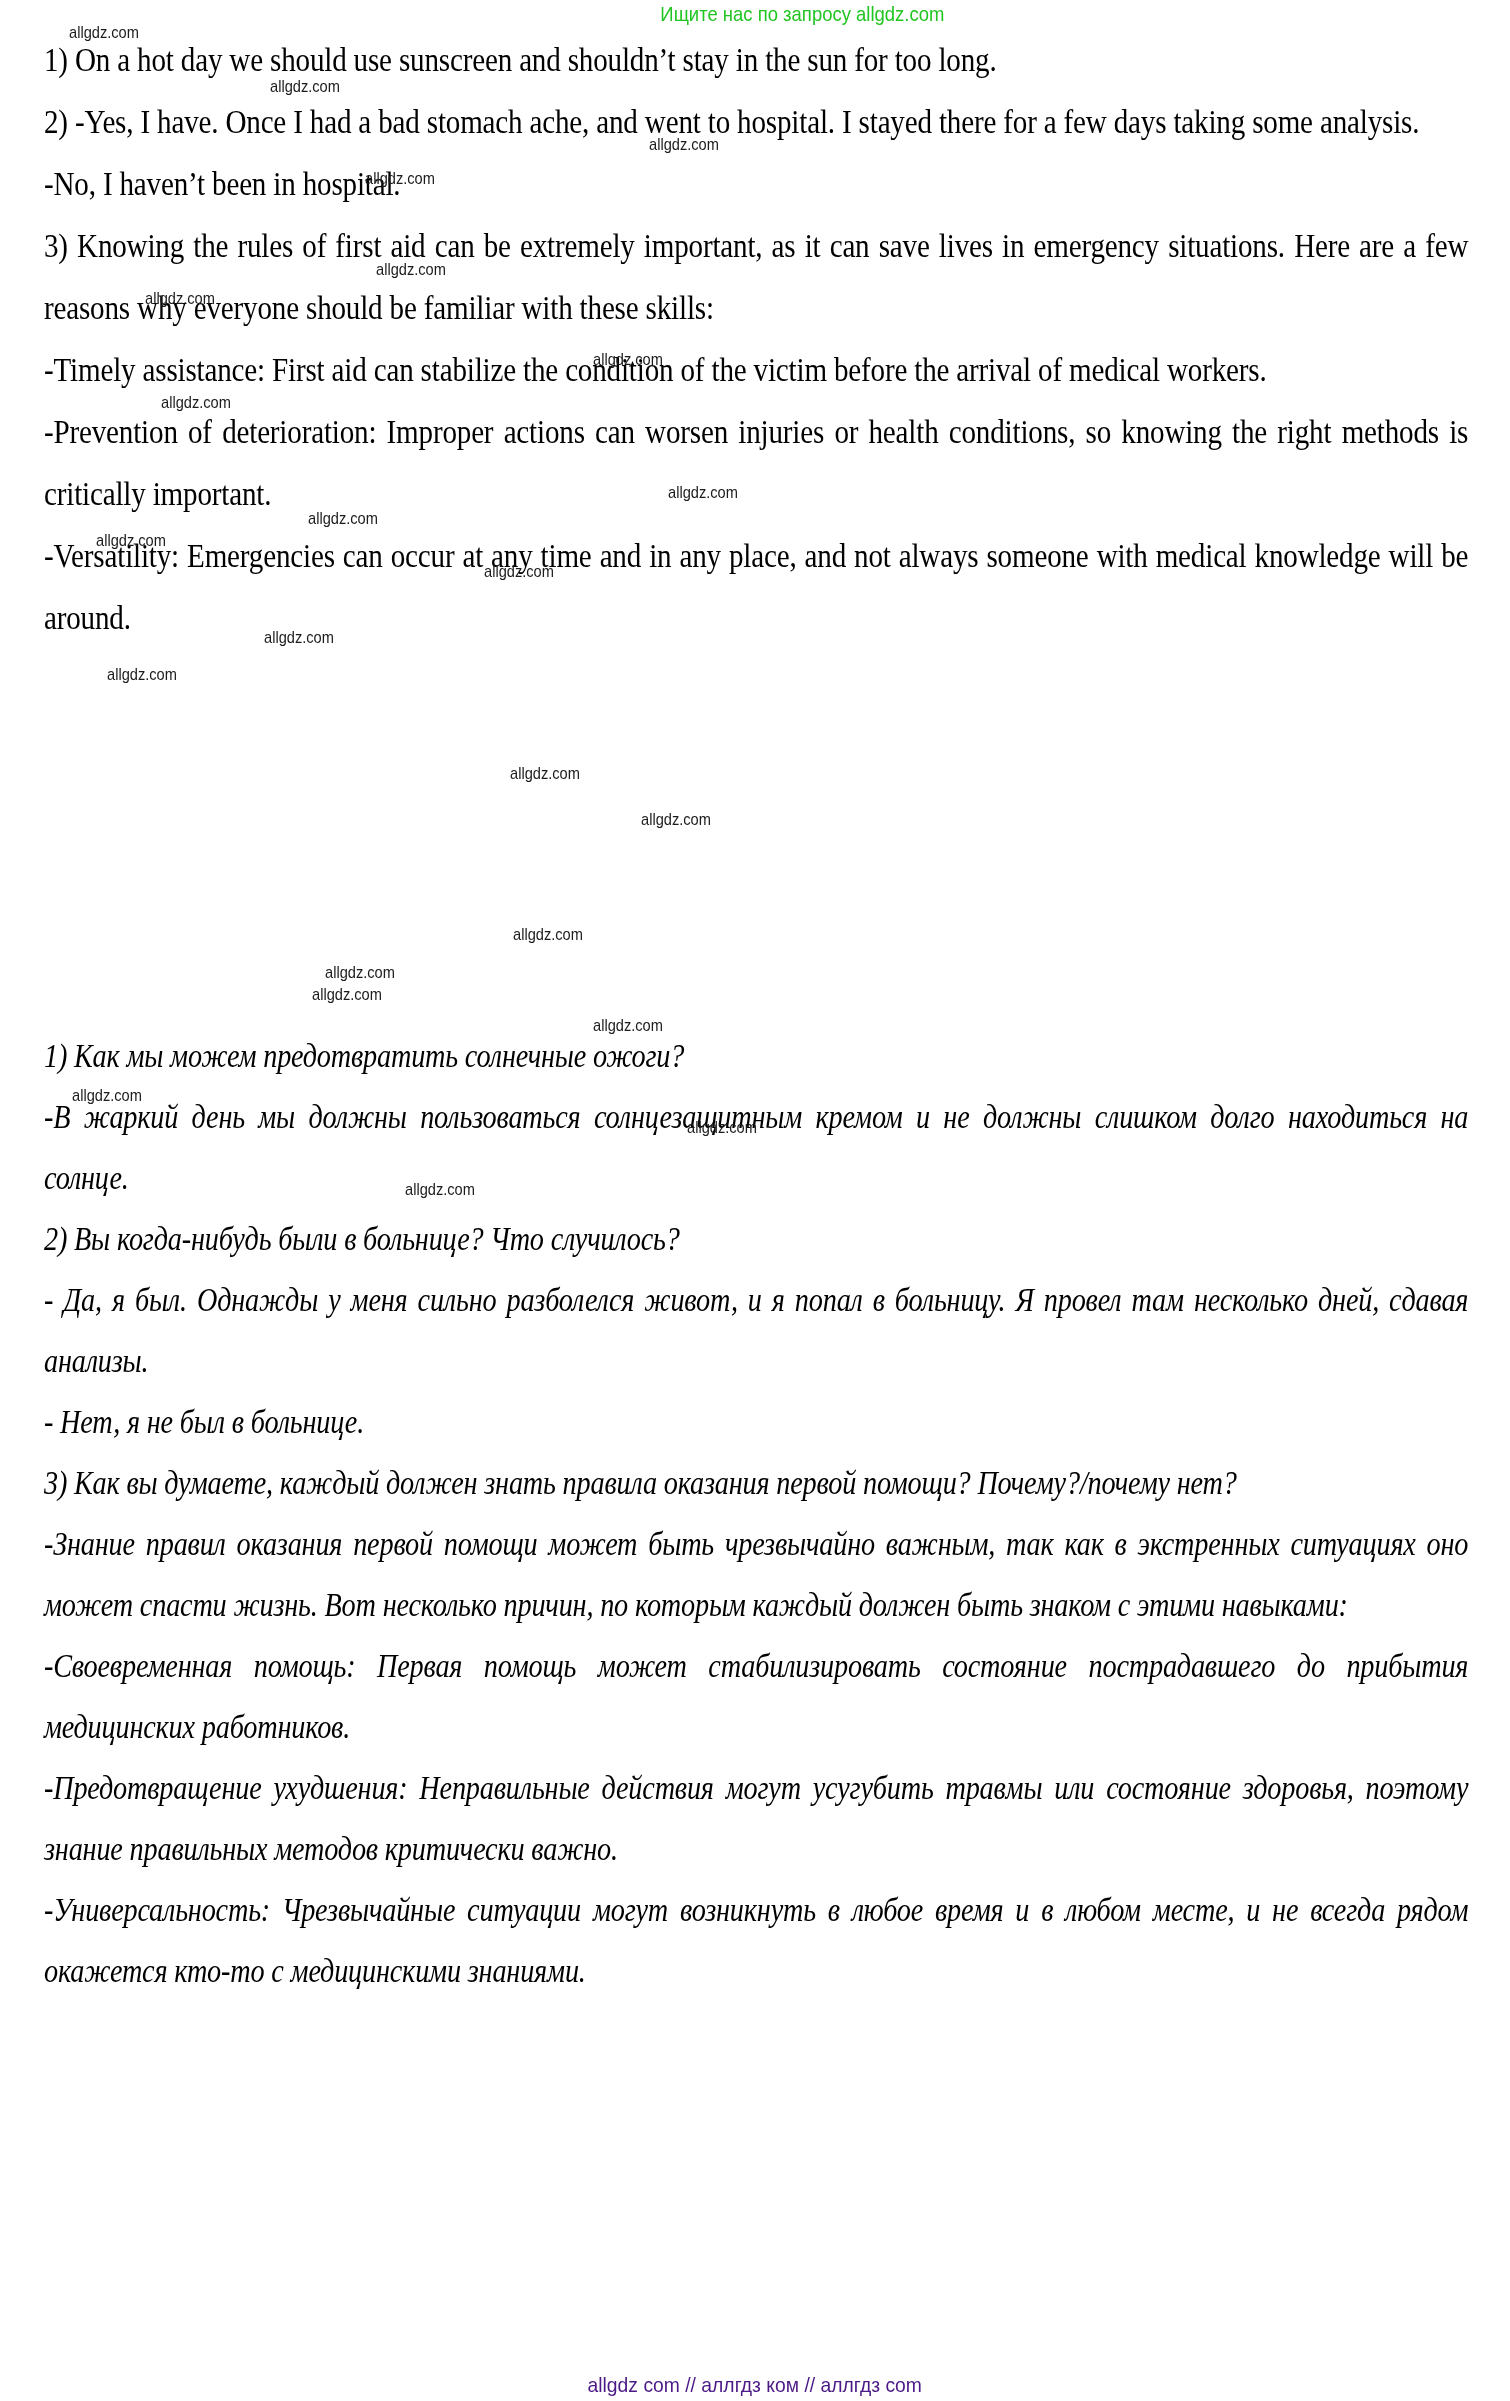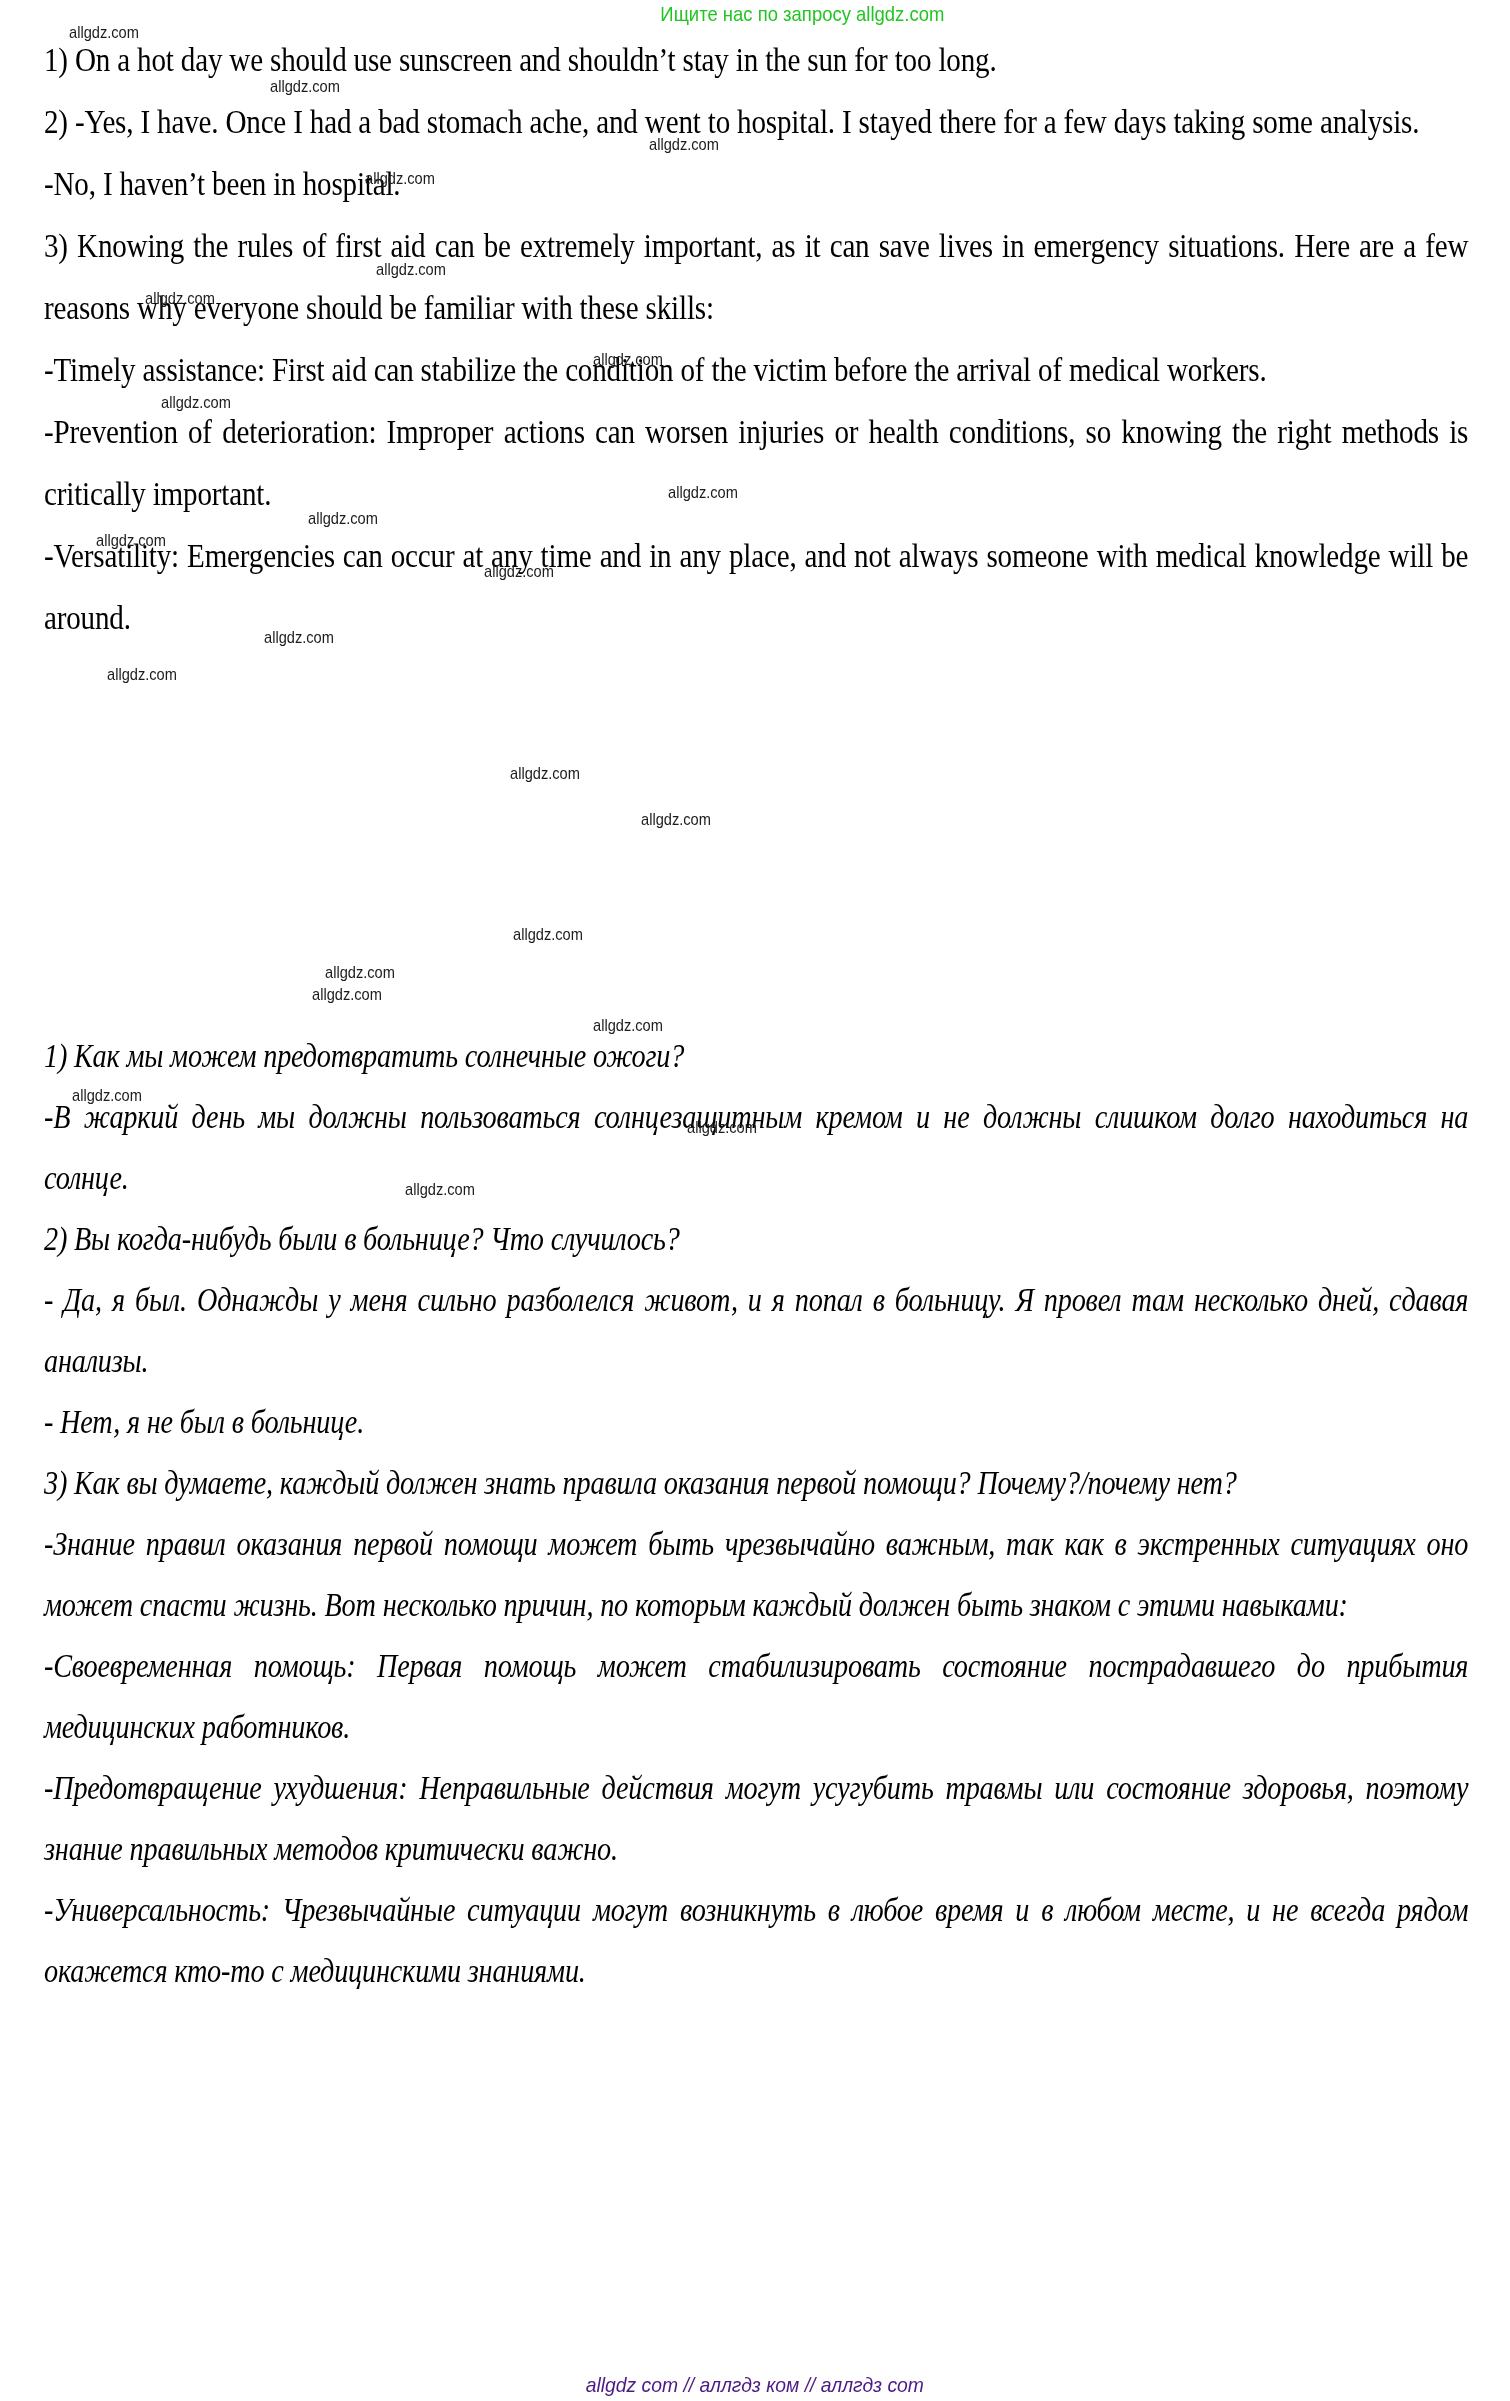--- a/index.html
+++ b/index.html
@@ -46,21 +46,20 @@
   }
 
   
   .footer-bar {
     position: absolute;
     left: 0;
     top: 2369px;
     width: 1510px;
     height: 32px;
     text-align: center;
-    font-style: italic;
   }
   .footer-text {
     font-family: "Liberation Sans", "DejaVu Sans", sans-serif;
     font-size: 21px;
     line-height: 32px;
     color: #4b1a86;
     white-space: nowrap;
     display: inline-block;
     transform: scaleX(0.92);
     transform-origin: center top;

